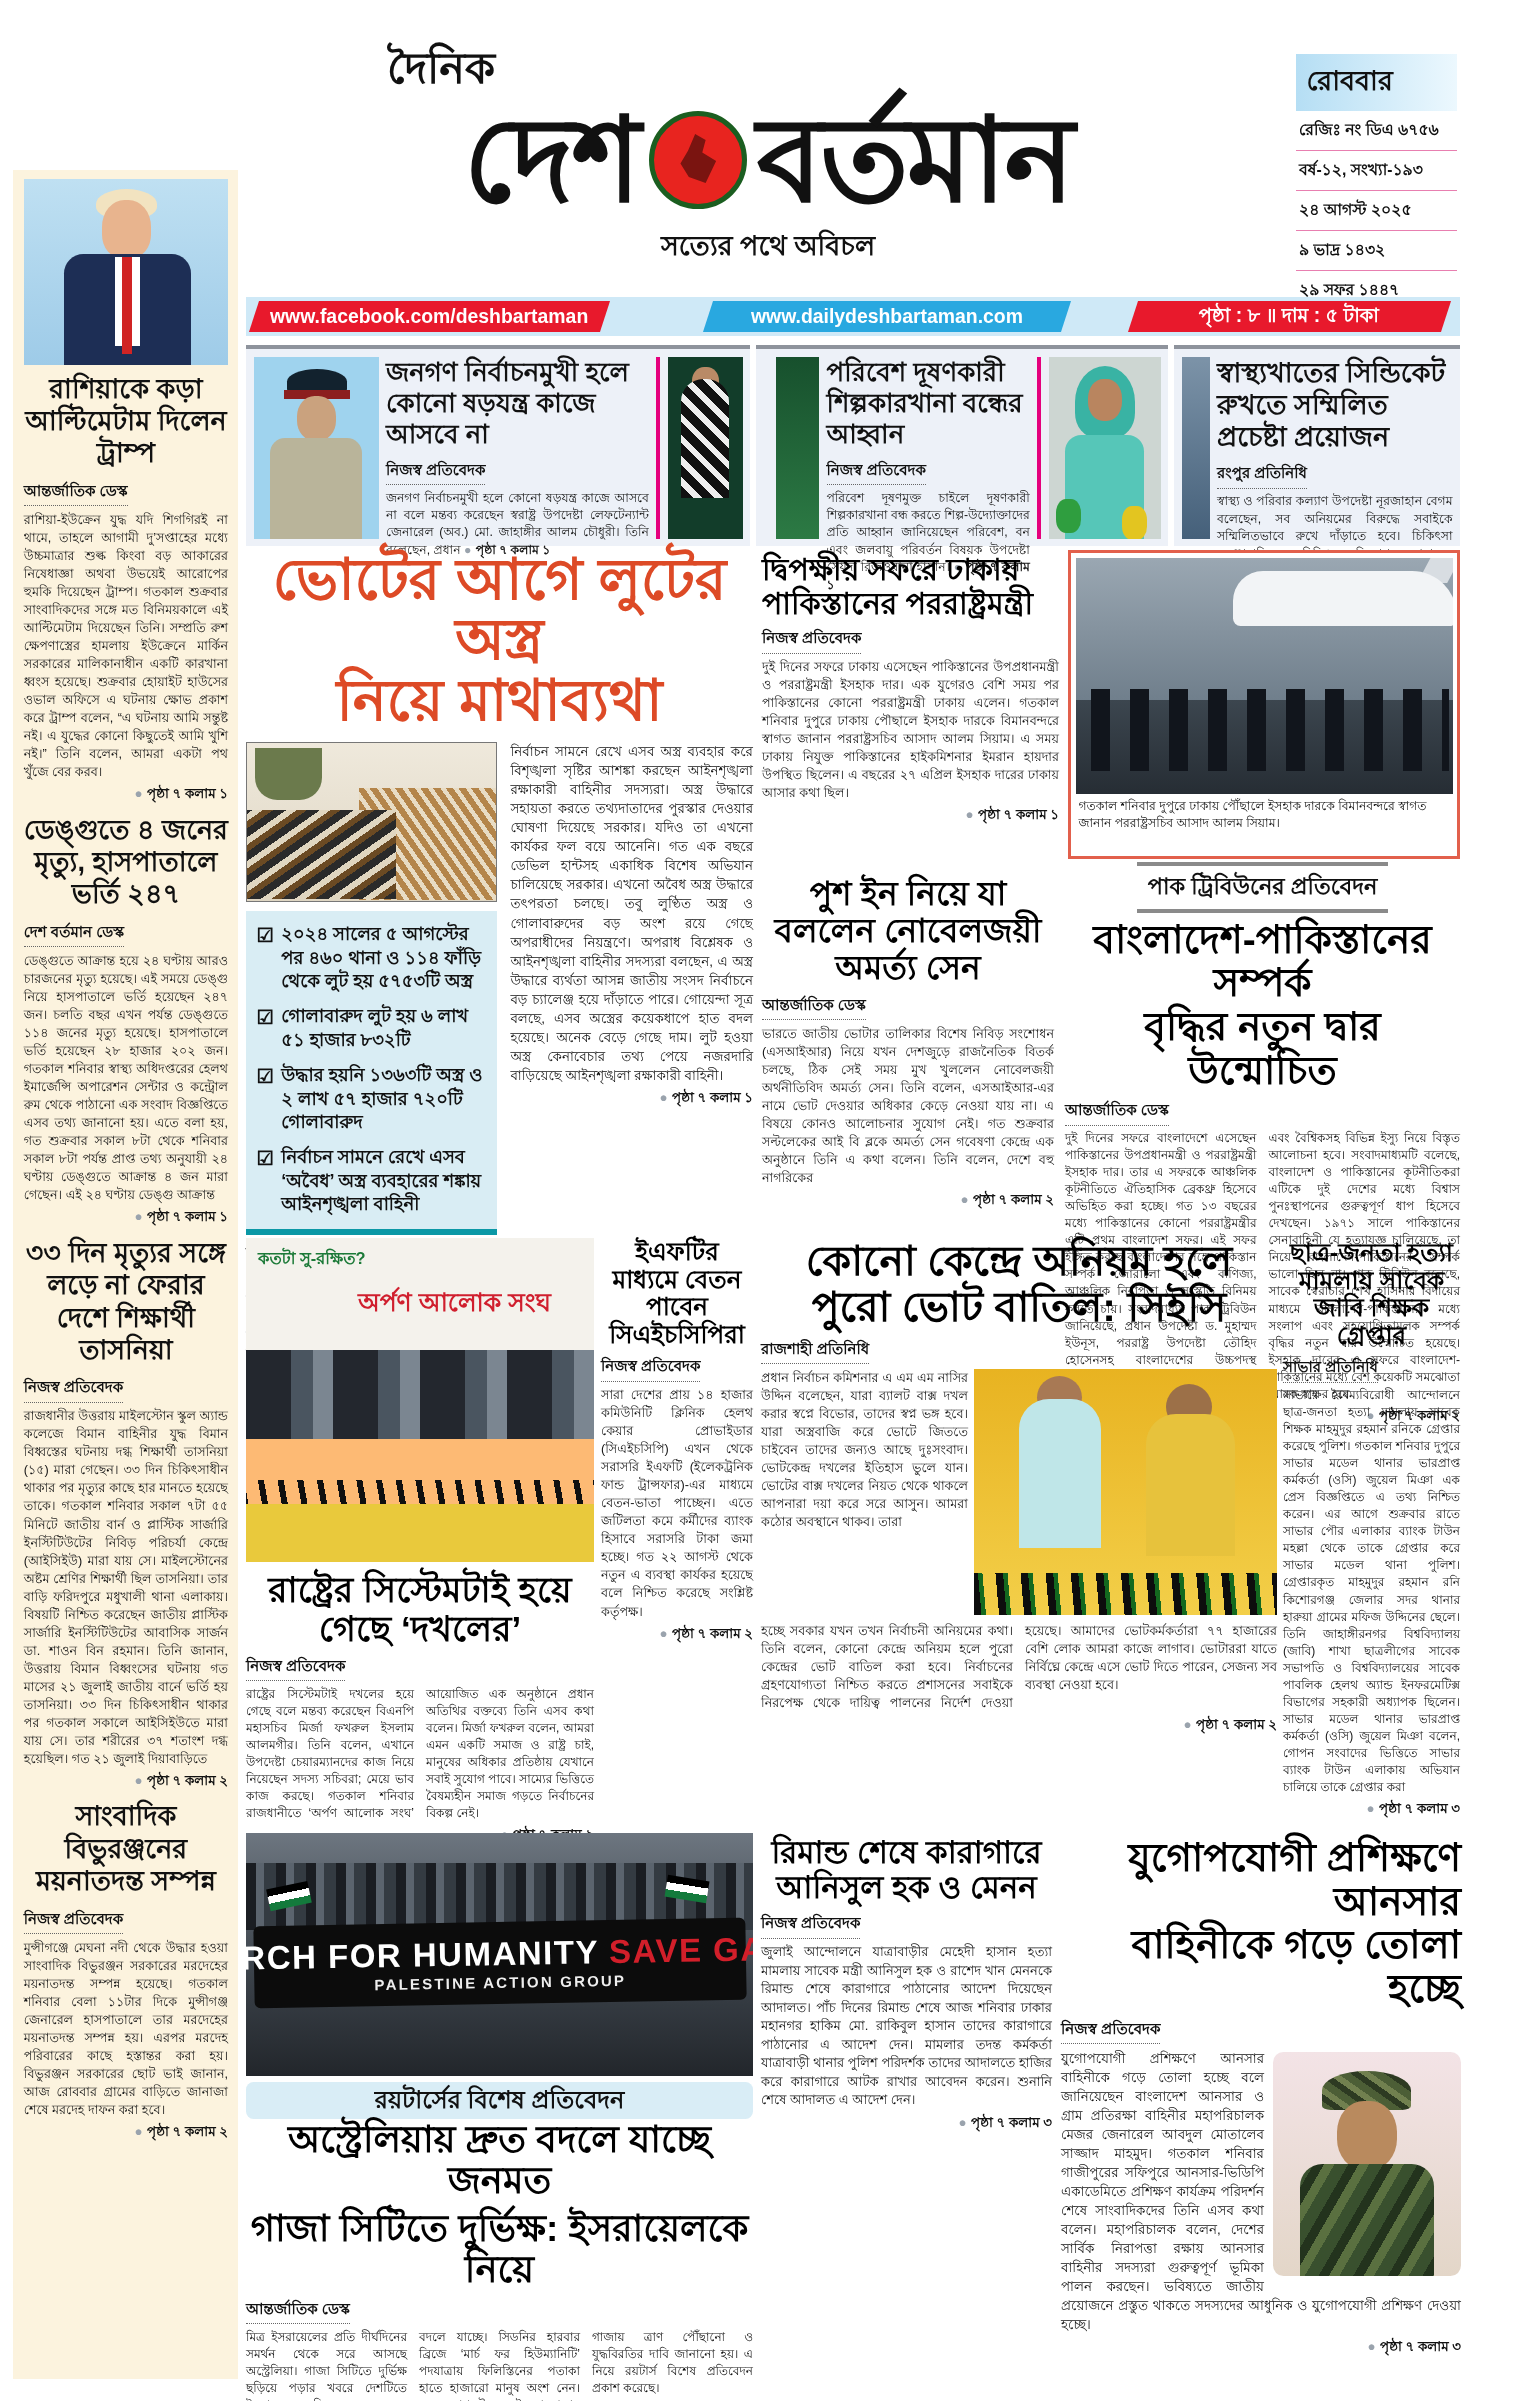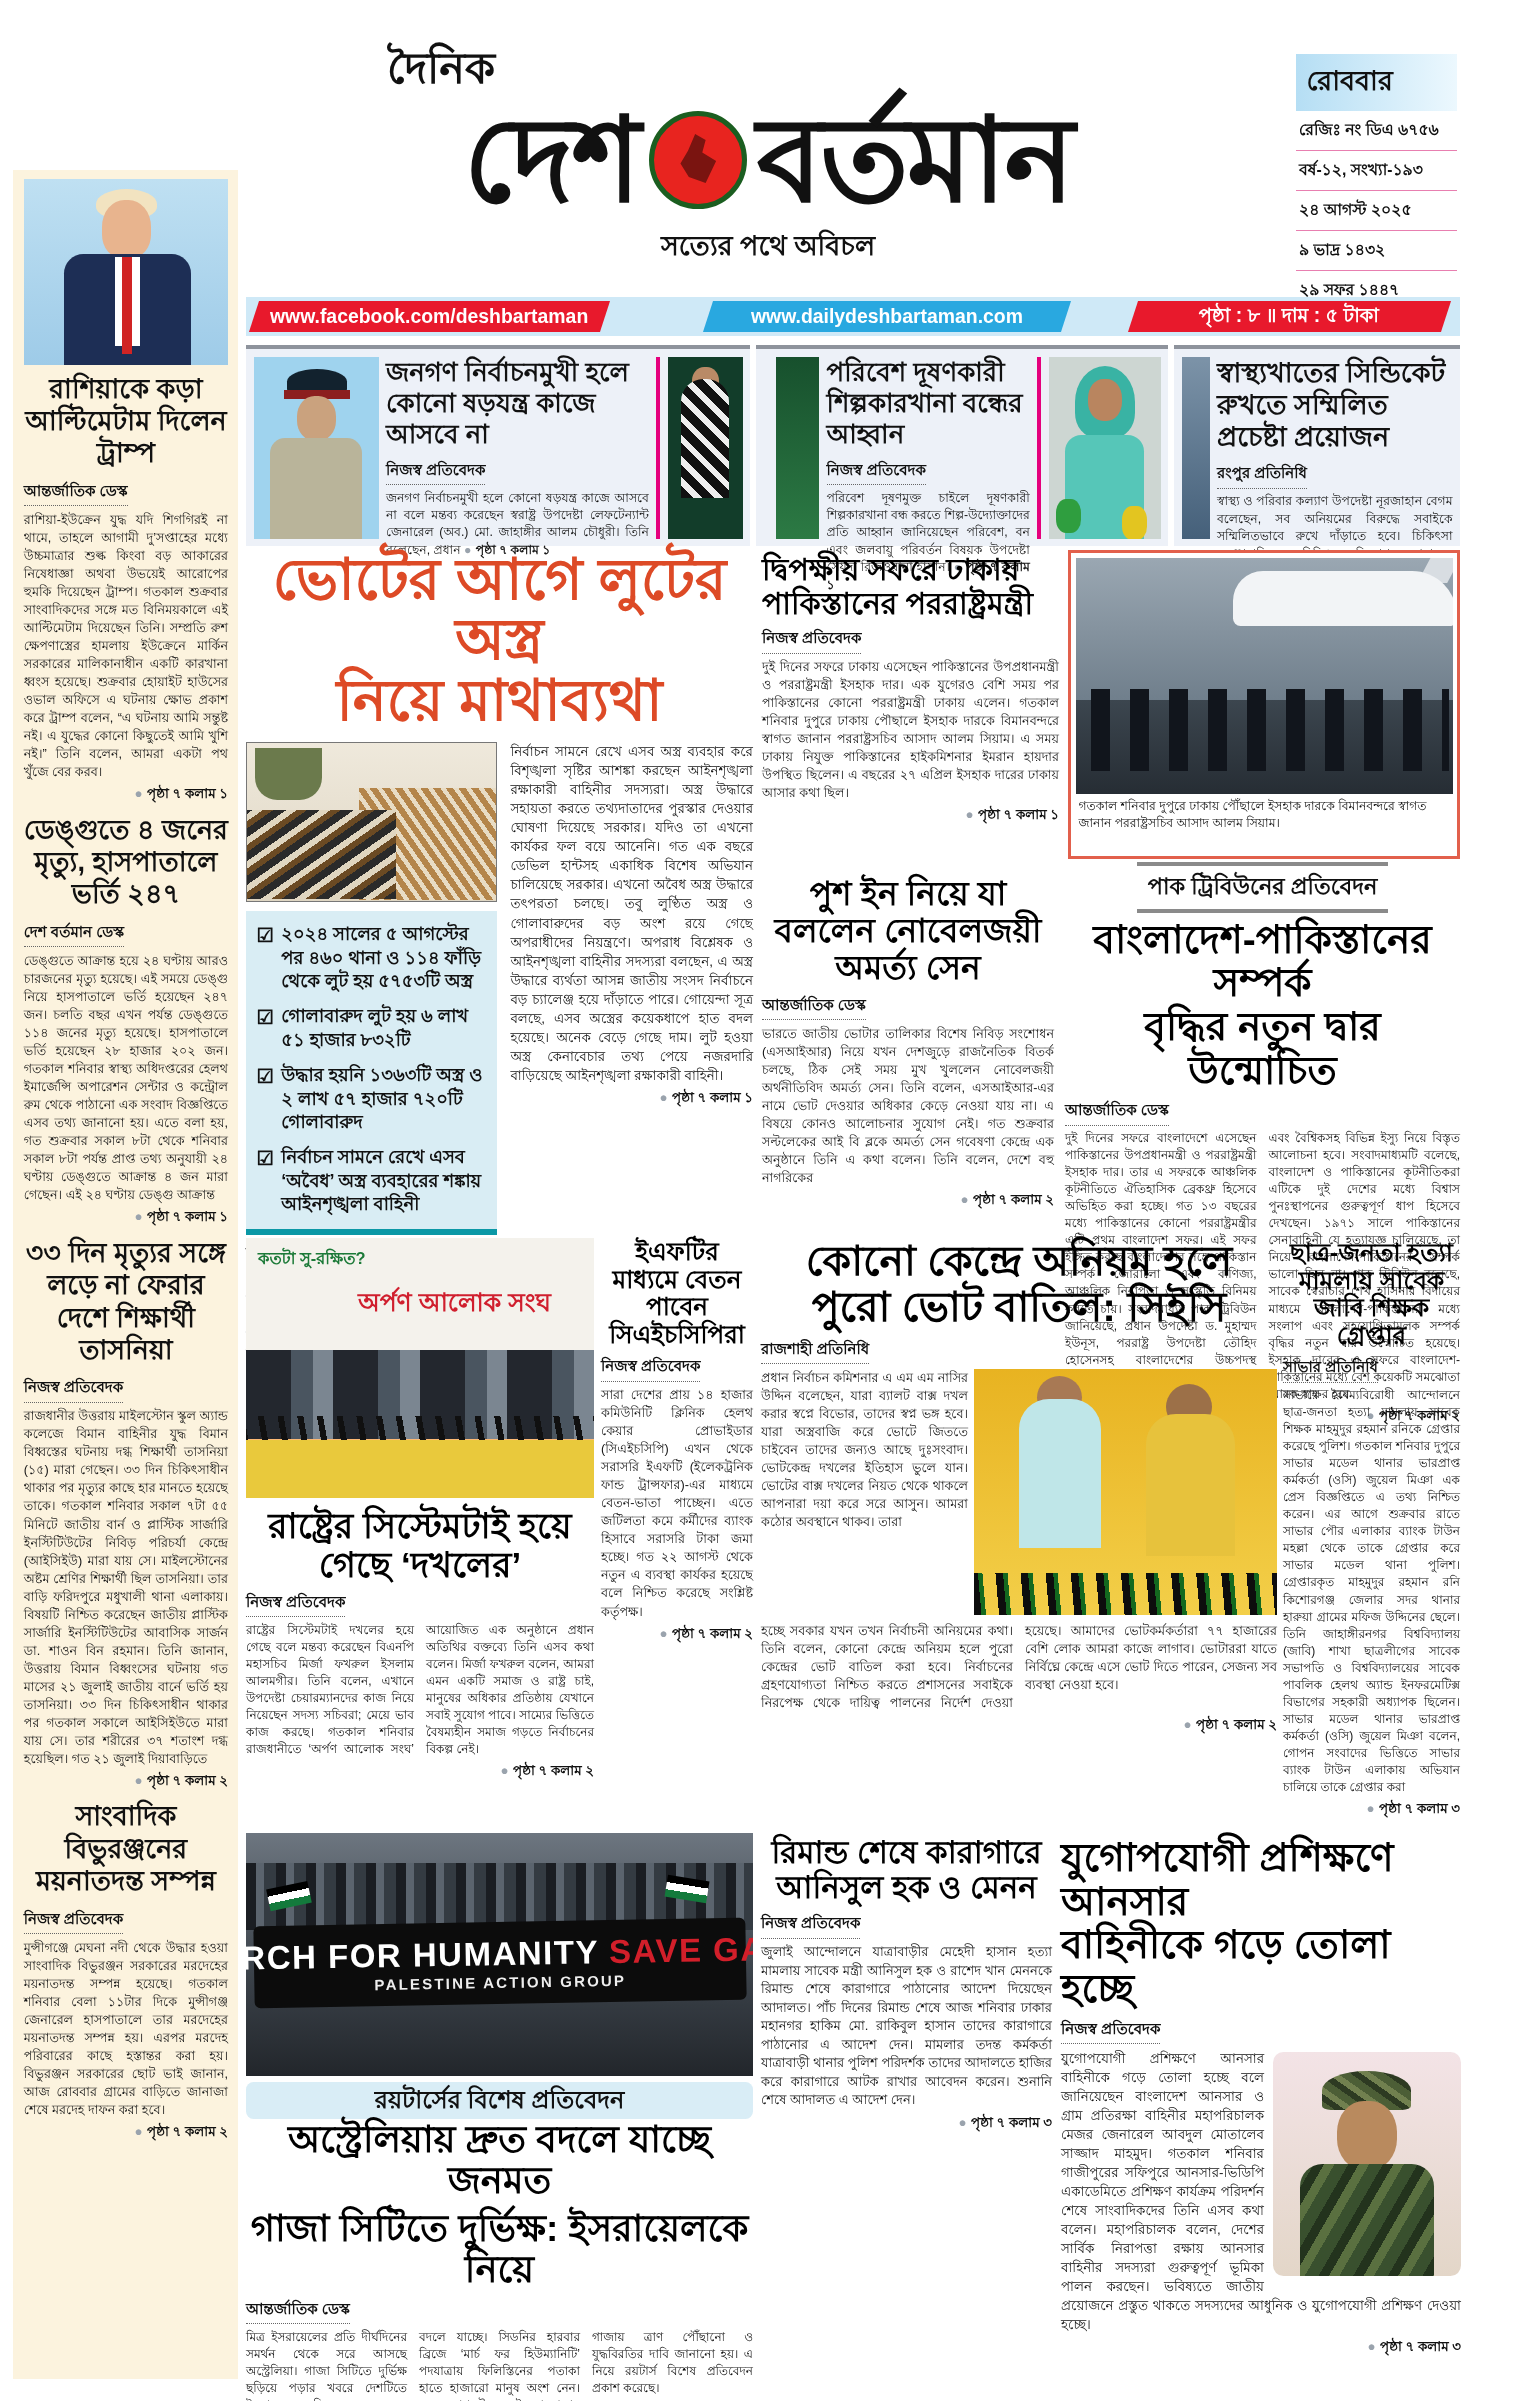--- a/index.html
+++ b/index.html
@@ -98,21 +98,21 @@
   .amartya{left:762px;top:876px;width:292px;height:355px;}
   .amartya h2{font-size:33px;text-align:center;}
   .tribune{left:1065px;top:862px;width:395px;height:368px;}
   .kicker{display:block;margin:0 auto;width:max-content;max-width:100%;font-size:22.4px;font-weight:900;
           border-top:4.5px solid #8a8a8a;border-bottom:4.5px solid #8a8a8a;padding:3px 10.4px;}
   .tribune h2{font-size:39px;text-align:center;margin-top:4.5px;}
   .cols2{column-count:2;column-gap:12px;}
   .cols3{column-count:3;column-gap:12px;}
   
   .dokhol{left:246px;top:1238px;width:348px;height:593px;}
-  .ph-press{height:260px;background:#fdba74;}
+  .ph-press{height:324px;background:#fdba74;}
   .ph-press .ban{position:absolute;left:0;top:0;width:100%;height:112px;background:#f4f2ec;}
   .ph-press .bq{position:absolute;left:12px;top:7.5px;font-size:16.4px;font-weight:900;color:#1c7a38;}
   .ph-press .bt{position:absolute;left:112px;top:45px;font-size:25px;font-weight:900;color:#d01f2e;}
   .ph-press .people{position:absolute;left:0;top:112px;width:100%;height:89px;
       background:repeating-linear-gradient(90deg,#23272e 0 45px,#4a5560 45px 67px,#7b8691 67px 87px);}
   .ph-press .table{position:absolute;left:0;bottom:0;width:100%;height:58px;background:#e9c93c;}
   .ph-press .mics{position:absolute;left:0;bottom:37px;width:100%;height:45px;
       background:repeating-linear-gradient(80deg,#101010 0 6px,transparent 6px 19.4px);}
   .dokhol h2{font-size:35px;text-align:center;margin-top:7.5px;}
   .eft{left:601px;top:1238px;width:152px;height:593px;}
@@ -142,21 +142,21 @@
   .ph-gaza .b2{color:#eee;font-size:15px;font-weight:700;letter-spacing:2.2px;}
   .ph-gaza .flag{position:absolute;width:42px;height:22.4px;background:linear-gradient(#000 33%,#fff 33% 66%,#137a3c 66%);}
   .ph-gaza .f1{left:22.4px;top:52px;transform:rotate(-12deg);}
   .ph-gaza .f2{right:45px;top:45px;transform:rotate(9deg);}
   .gz-kick{height:37px;background:#d9edf6;display:flex;align-items:center;justify-content:center;
            font-size:24px;font-weight:900;margin-top:6px;border-radius:7.5px;}
   .gaza h2{font-size:37px;text-align:center;margin-top:6px;}
   .remand{left:761px;top:1836px;width:291px;height:544px;}
   .remand h2{font-size:31px;text-align:center;}
   .ansar{left:1061px;top:1836px;width:400px;height:547px;}
-  .ansar h2{font-size:39px;text-align:left;}
+  .ansar h2{font-size:39px;text-align:right;}
   .ph-ansar{float:right;width:188px;height:224px;margin:3px 0 6px 9px;border-radius:10.4px;
       background:linear-gradient(#f3e3e6,#e3d6c8);}
   .ph-ansar .cap2{position:absolute;left:49px;top:19.4px;width:89px;height:39px;border-radius:50% 50% 10% 10%;
       background:repeating-linear-gradient(35deg,#4c5e36 0 7.5px,#2d3a22 7.5px 13.4px,#71804f 13.4px 19.4px);}
   .ph-ansar .face{position:absolute;left:64px;top:49px;width:60px;height:69px;border-radius:45%;background:#b98a5e;}
   .ph-ansar .tor{position:absolute;left:27px;top:112px;width:134px;height:112px;border-radius:22.4px 22.4px 0 0;
       background:repeating-linear-gradient(120deg,#39502e 0 12px,#23331d 12px 21px,#5a7040 21px 30px);}
 </style>
 </head>
 <body>

